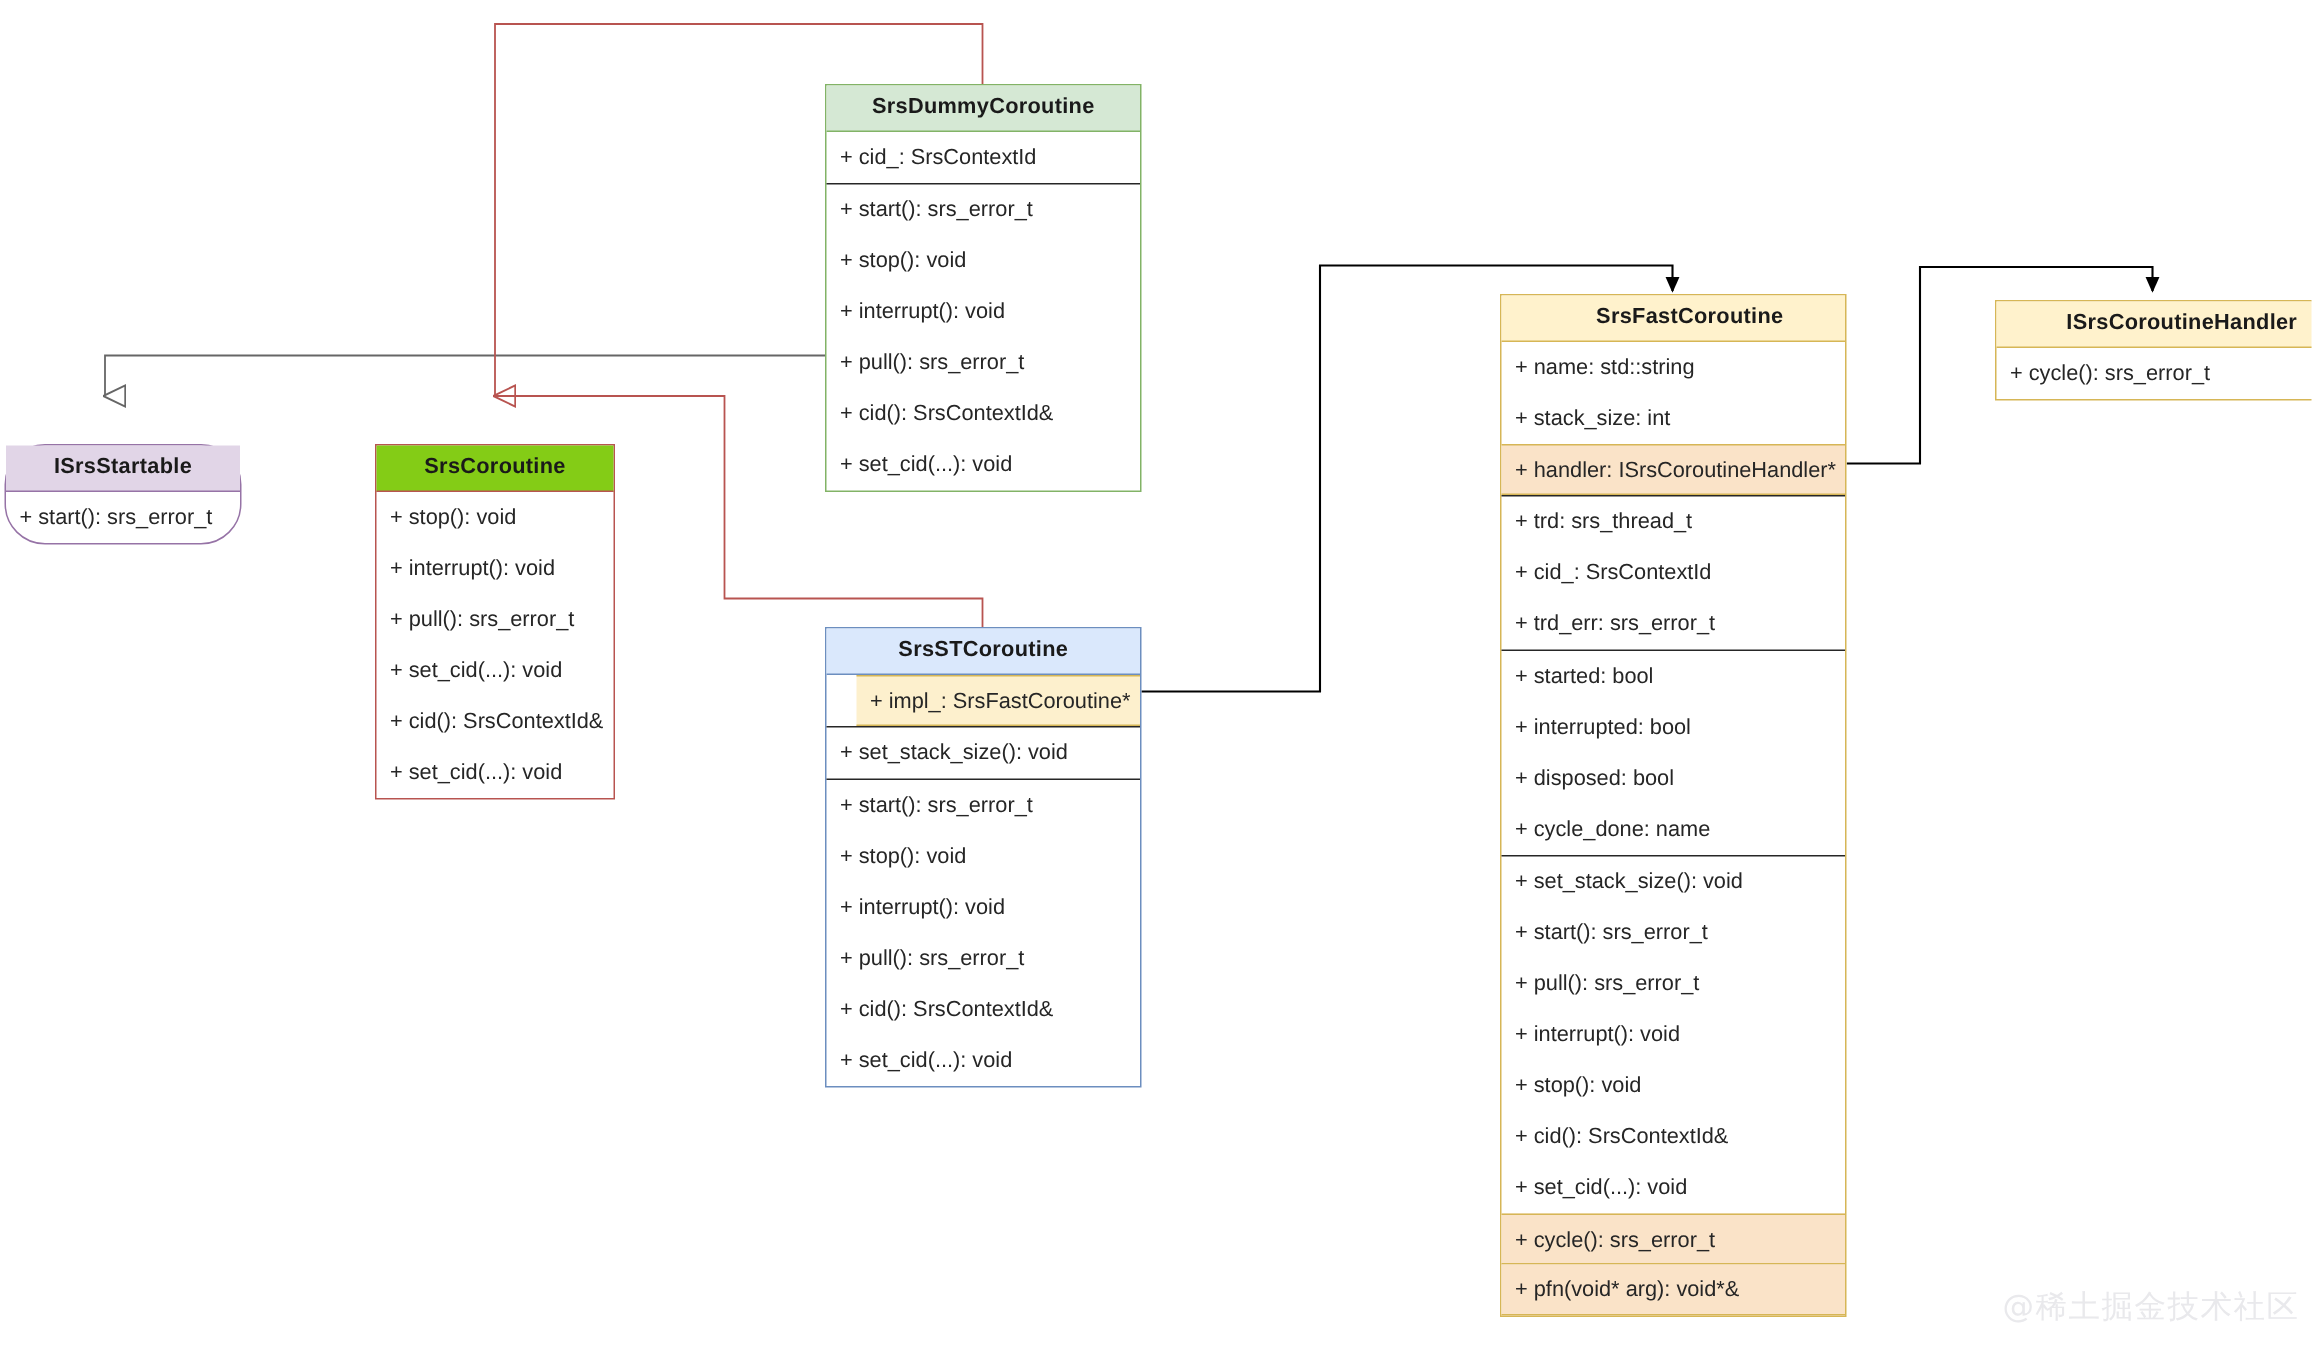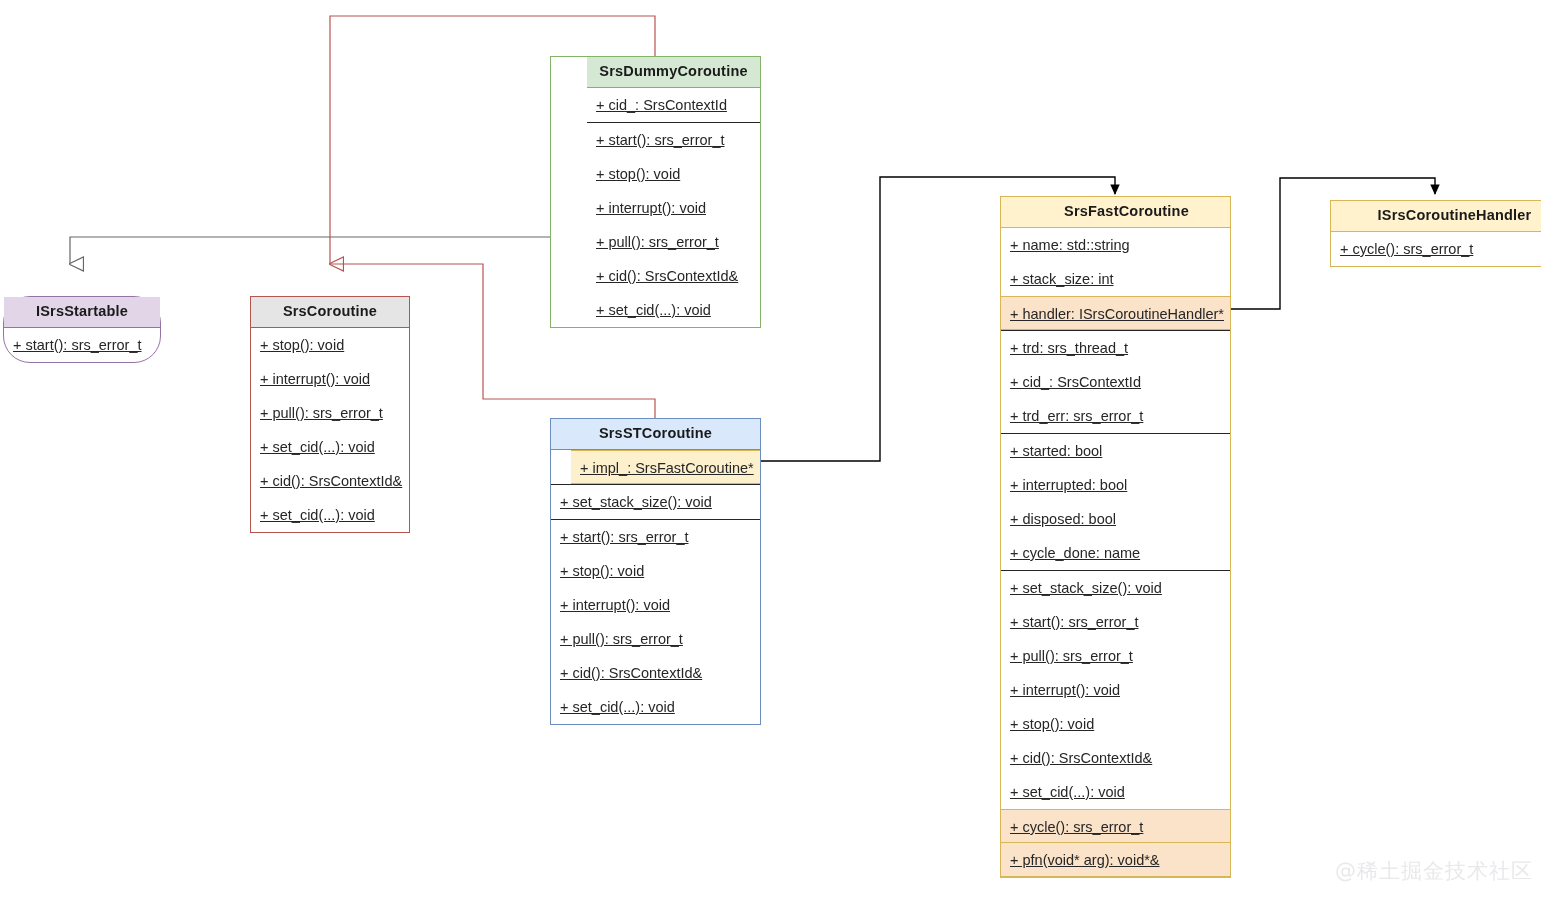--- a/index.html
+++ b/index.html
@@ -53,36 +53,35 @@
   }
   .uml-row {
     box-sizing: border-box;
     font-size: 14.5px;
     color: #262626;
     padding: 0 0 0 9px;
     line-height: 34px;
     height: 34px;
     white-space: nowrap;
     overflow: hidden;
-    text-decoration: underline;
   }
   .uml-row.hl {
     border-top: 1px solid #d6b656;
     border-bottom: 1px solid #d6b656;
   }
 
   
   .c-green  { border-color: #82b366; }
   .c-green  > .uml-title { background: #d5e8d4; border-bottom: 1px solid #82b366; }
 
   .c-purple { border-color: #9673a6; border-radius: 27px; }
   .c-purple > .uml-title { background: #e1d5e7; border-bottom: 1px solid #9673a6; }
 
   .c-red    { border-color: #b85450; }
-  .c-red    > .uml-title { background: #e5e5e5; border-bottom: 1px solid #b85450; }
+  .c-red    > .uml-title { background: #84cc16; border-bottom: 1px solid #b85450; }
 
   .c-blue   { border-color: #6c8ebf; }
   .c-blue   > .uml-title { background: #dae8fc; border-bottom: 1px solid #6c8ebf; }
 
   .c-orange { border-color: #d6b656; }
   .c-orange > .uml-title { background: #fff2cc; border-bottom: 1px solid #d6b656; padding-left: 26px; }
 
   .hl-peach { background: #fae3c8; }
   .hl-cream { background: #fdf0cd; margin-left: 20px; }
 
@@ -152,21 +151,21 @@
     <div class="uml-section">
       <div class="uml-row">+ stop(): void</div>
       <div class="uml-row">+ interrupt(): void</div>
       <div class="uml-row">+ pull(): srs_error_t</div>
       <div class="uml-row">+ set_cid(...): void</div>
       <div class="uml-row">+ cid(): SrsContextId&amp;</div>
       <div class="uml-row">+ set_cid(...): void</div>
     </div>
   </div>
 
-  <div class="uml-class c-green" style="left:550px; top:56px; width:211px;padding-left:36px;">
+  <div class="uml-class c-green" style="left:550px; top:56px; width:211px;">
     <div class="uml-title">SrsDummyCoroutine</div>
     <div class="uml-section">
       <div class="uml-row">+ cid_: SrsContextId</div>
     </div>
     <div class="uml-section">
       <div class="uml-row">+ start(): srs_error_t</div>
       <div class="uml-row">+ stop(): void</div>
       <div class="uml-row">+ interrupt(): void</div>
       <div class="uml-row">+ pull(): srs_error_t</div>
       <div class="uml-row">+ cid(): SrsContextId&amp;</div>

